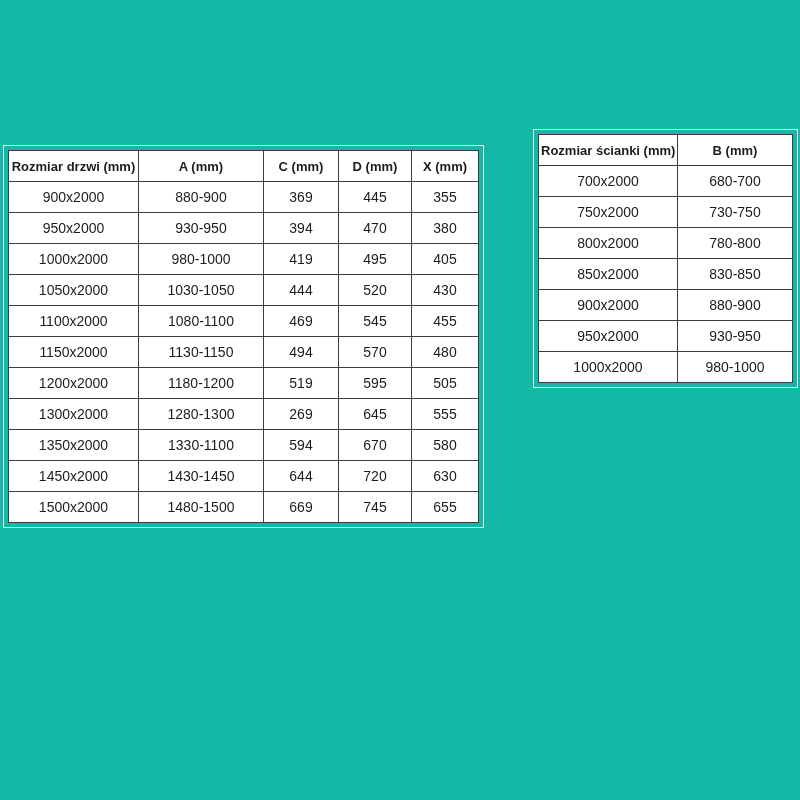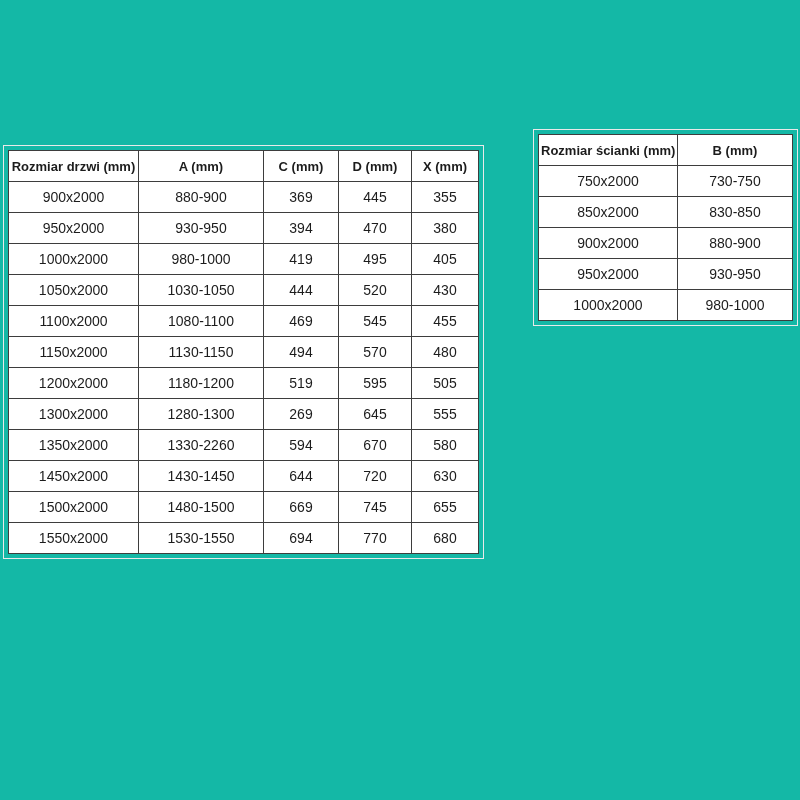--- a/index.html
+++ b/index.html
@@ -127,66 +127,67 @@
         </tr>
         <tr>
           <td>1300x2000</td>
           <td>1280-1300</td>
           <td>269</td>
           <td>645</td>
           <td>555</td>
         </tr>
         <tr>
           <td>1350x2000</td>
-          <td>1330-2260</td>
+          <td>1330-1100</td>
           <td>594</td>
           <td>670</td>
           <td>580</td>
         </tr>
         <tr>
           <td>1450x2000</td>
           <td>1430-1450</td>
           <td>644</td>
           <td>720</td>
           <td>630</td>
         </tr>
         <tr>
           <td>1500x2000</td>
           <td>1480-1500</td>
           <td>669</td>
           <td>745</td>
           <td>655</td>
-        </tr>
-        <tr>
-          <td>1550x2000</td>
-          <td>1530-1550</td>
-          <td>694</td>
-          <td>770</td>
-          <td>680</td>
         </tr>
       </tbody>
   </table>
 
   <table class="spec-table walls">
     <colgroup>
       <col style="width:139px">
       <col style="width:115px">
     </colgroup>
     <thead>
       <tr>
         <th>Rozmiar ścianki (mm)</th>
         <th>B (mm)</th>
       </tr>
     </thead>
     <tbody>
         <tr>
+          <td>700x2000</td>
+          <td>680-700</td>
+        </tr>
+        <tr>
           <td>750x2000</td>
           <td>730-750</td>
         </tr>
         <tr>
+          <td>800x2000</td>
+          <td>780-800</td>
+        </tr>
+        <tr>
           <td>850x2000</td>
           <td>830-850</td>
         </tr>
         <tr>
           <td>900x2000</td>
           <td>880-900</td>
         </tr>
         <tr>
           <td>950x2000</td>
           <td>930-950</td>

